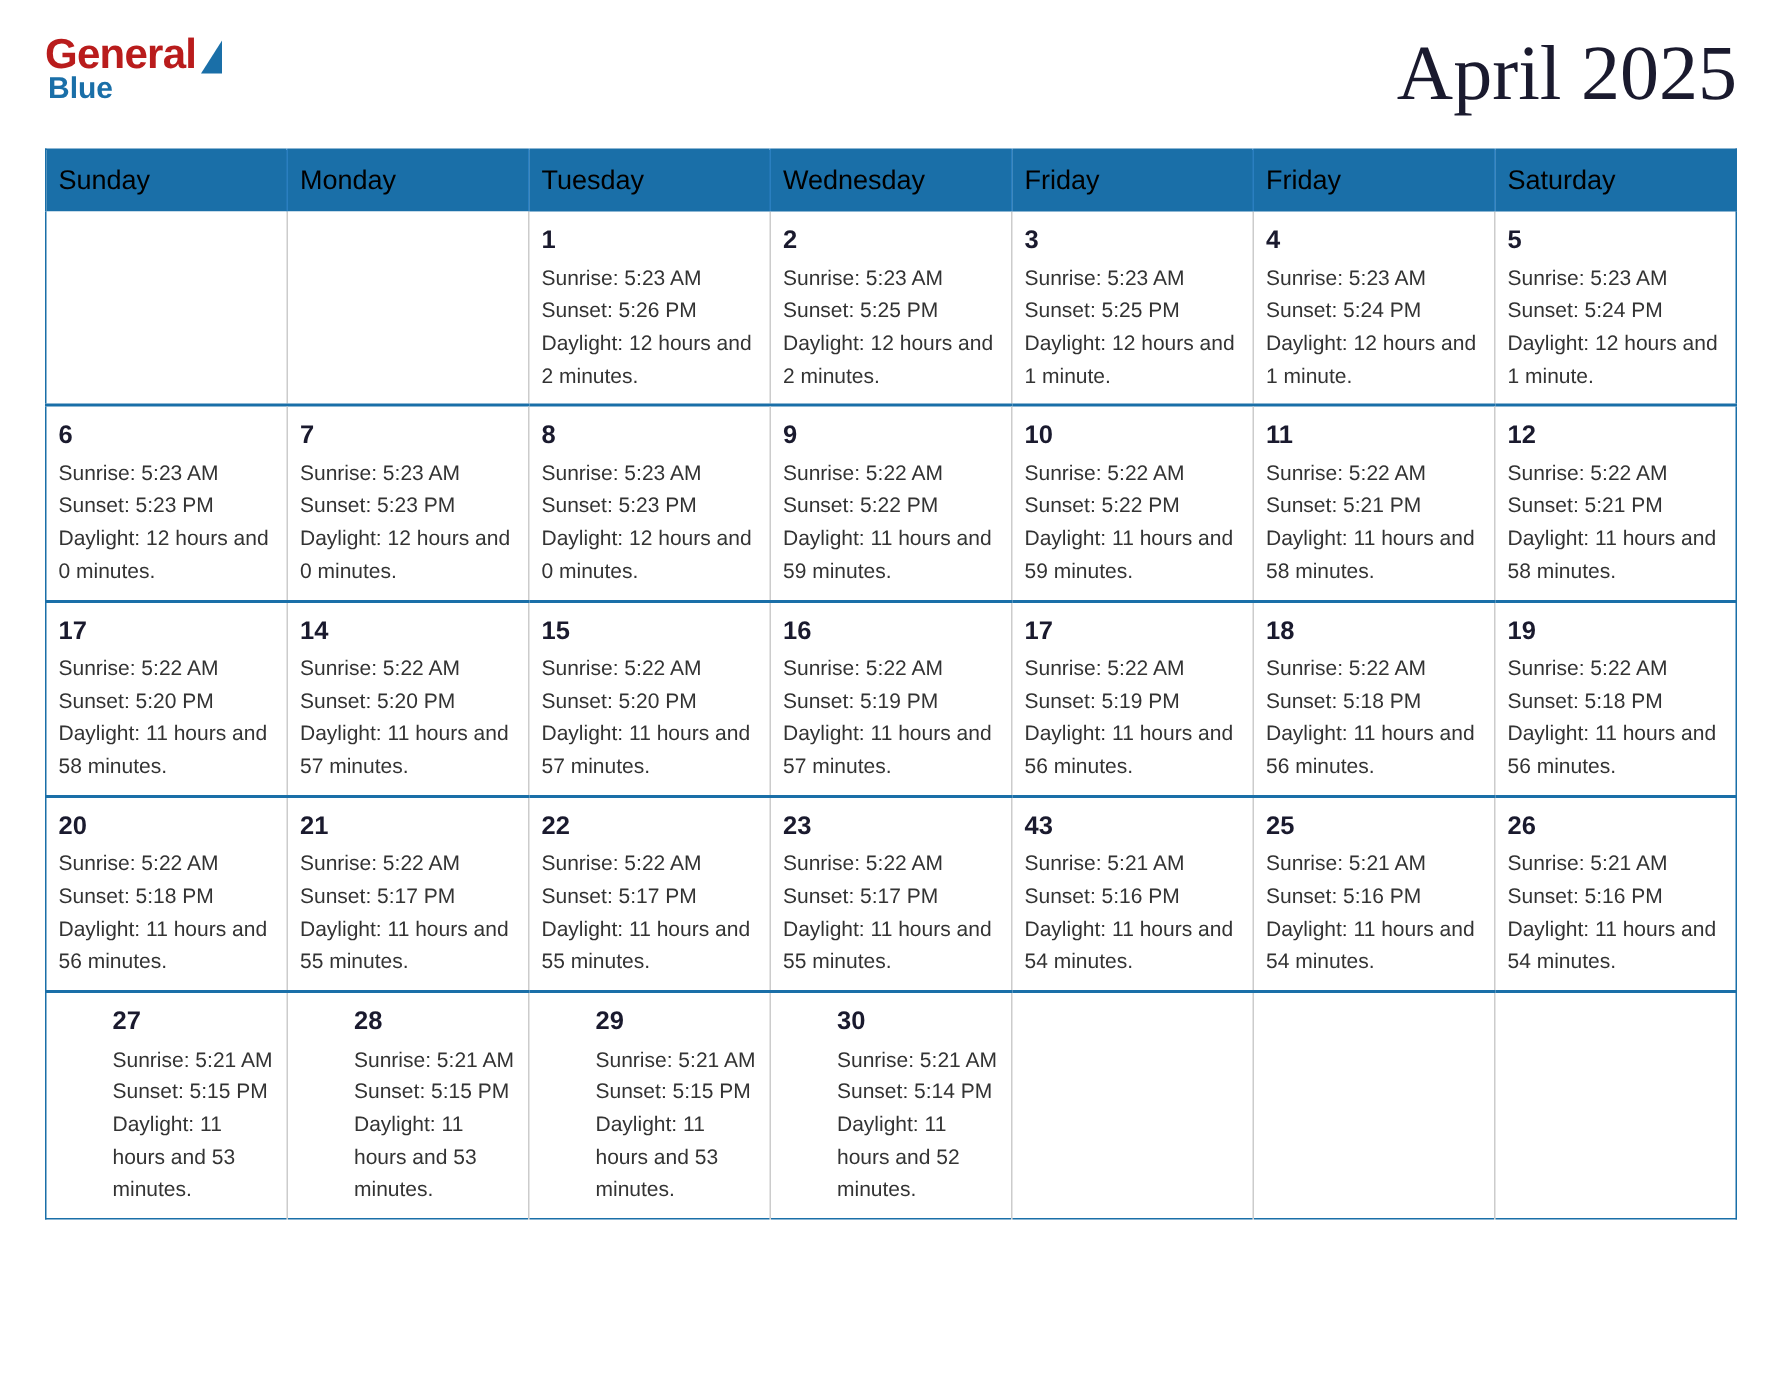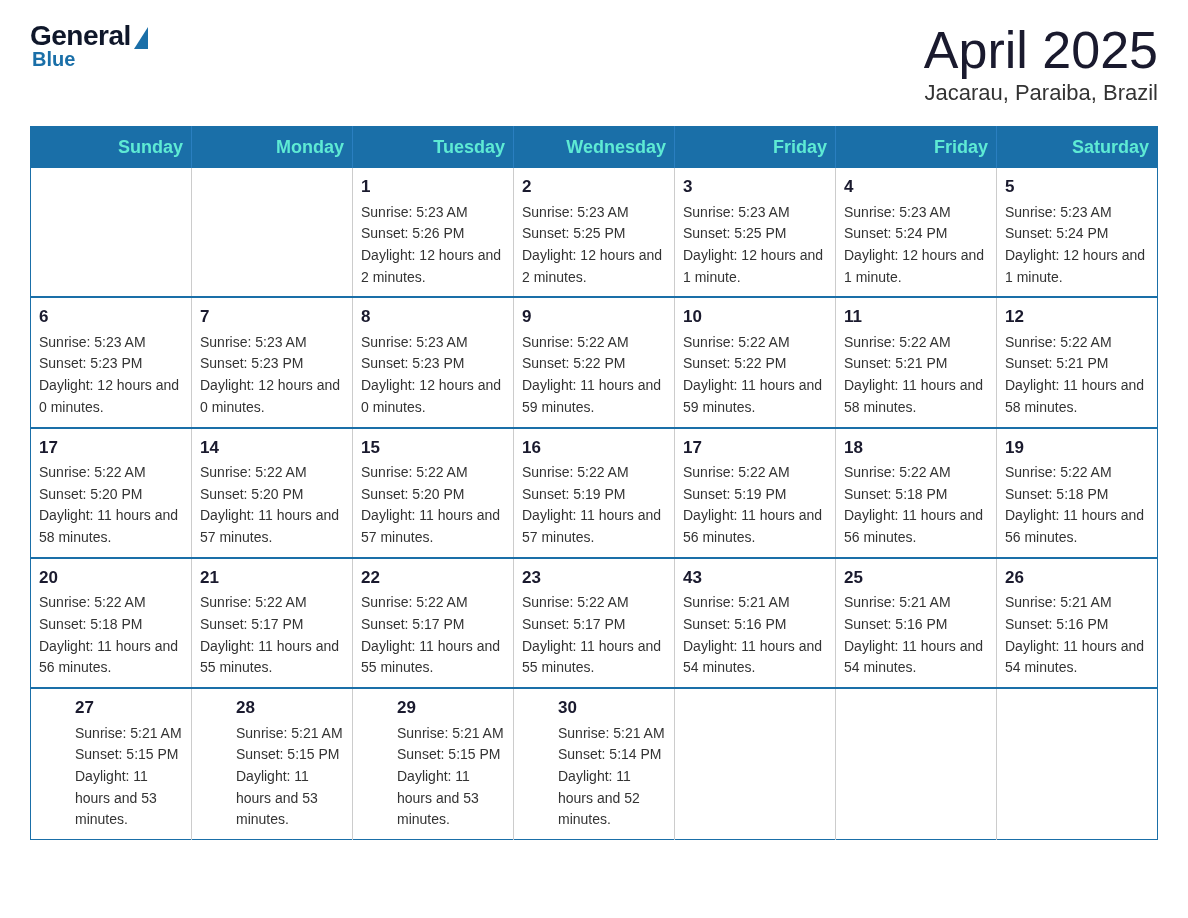--- a/index.html
+++ b/index.html
@@ -22,63 +22,64 @@
       flex-direction: column;
       align-items: flex-start;
     }
     .logo-top {
       display: flex;
       align-items: center;
     }
     .logo-general {
       font-size: 28px;
       font-weight: bold;
-      color: #0f172a;
+      color: #b91c1c;
       letter-spacing: -0.5px;
     }
     .logo-triangle {
       width: 0;
       height: 0;
       border-left: 14px solid transparent;
       border-right: 0px solid transparent;
       border-bottom: 22px solid #1a6fa8;
       margin-left: 3px;
       margin-top: 4px;
     }
     .logo-subtitle {
       font-size: 20px;
       color: #1a6fa8;
       margin-top: -4px;
       margin-left: 2px;
     }
     .title-area {
       text-align: right;
+      font-family: Liberation Serif, serif;
     }
     .month-title {
       font-size: 52px;
       color: #1a1a2e;
       font-weight: normal;
     }
     .location-title {
       font-size: 22px;
       color: #333;
       font-weight: normal;
     }
     .calendar-table {
       width: 100%;
       border-collapse: collapse;
       border: 1px solid #1a6fa8;
     }
     .calendar-table th {
       background-color: #1a6fa8;
-      color: #5eead4;
+      color: #000000;
       padding: 10px 8px;
       font-size: 18px;
-      font-weight: bold;
-      text-align: right;
+      font-weight: normal;
+      text-align: left;
       border-right: 1px solid #2a7fc0;
     }
     .calendar-table th:last-child {
       border-right: none;
     }
     .calendar-table td {
       vertical-align: top;
       padding: 6px 8px 8px 8px;
       border-right: 1px solid #ccc;
       border-bottom: 2px solid #1a6fa8;
@@ -119,21 +120,20 @@
     <div class="logo-top">
       <span class="logo-general">General</span>
       <div class="logo-triangle"></div>
     </div>
     <div style="display:flex;align-items:center;font-weight:bold;">
       <span class="logo-subtitle">Blue</span>
     </div>
   </div>
   <div class="title-area">
     <div class="month-title">April 2025</div>
-    <div class="location-title">Jacarau, Paraiba, Brazil</div>
   </div>
 </div>
 
 <table class="calendar-table">
   <thead>
     <tr>
     <th>Sunday</th>
         <th>Monday</th>
         <th>Tuesday</th>
         <th>Wednesday</th>

